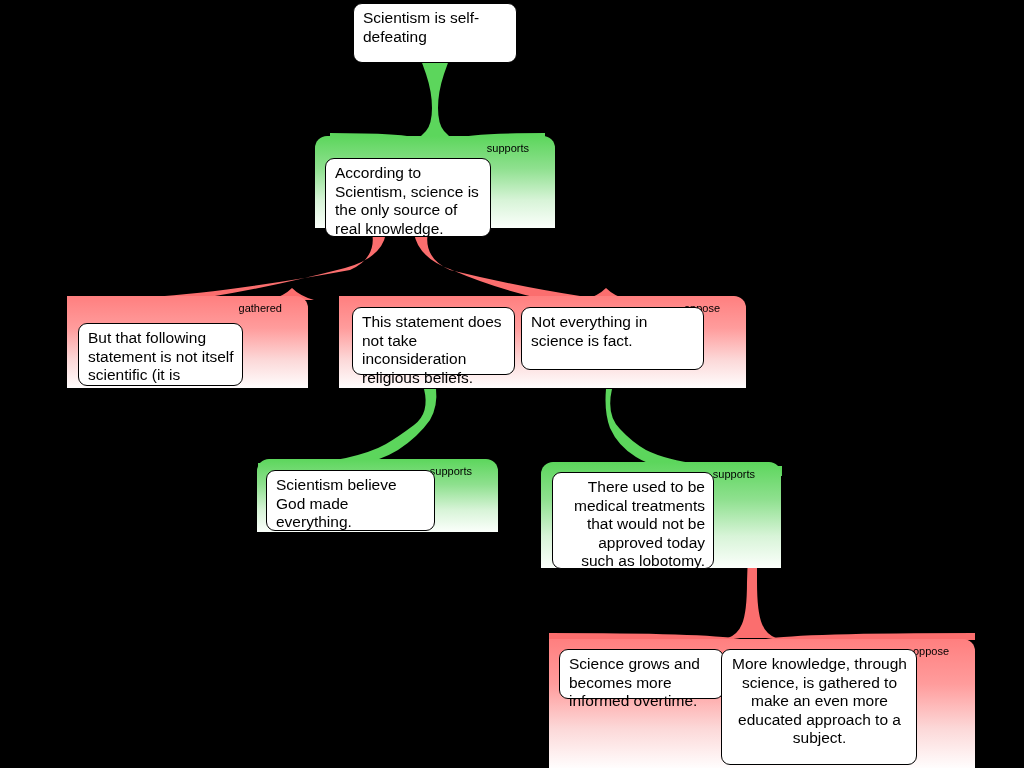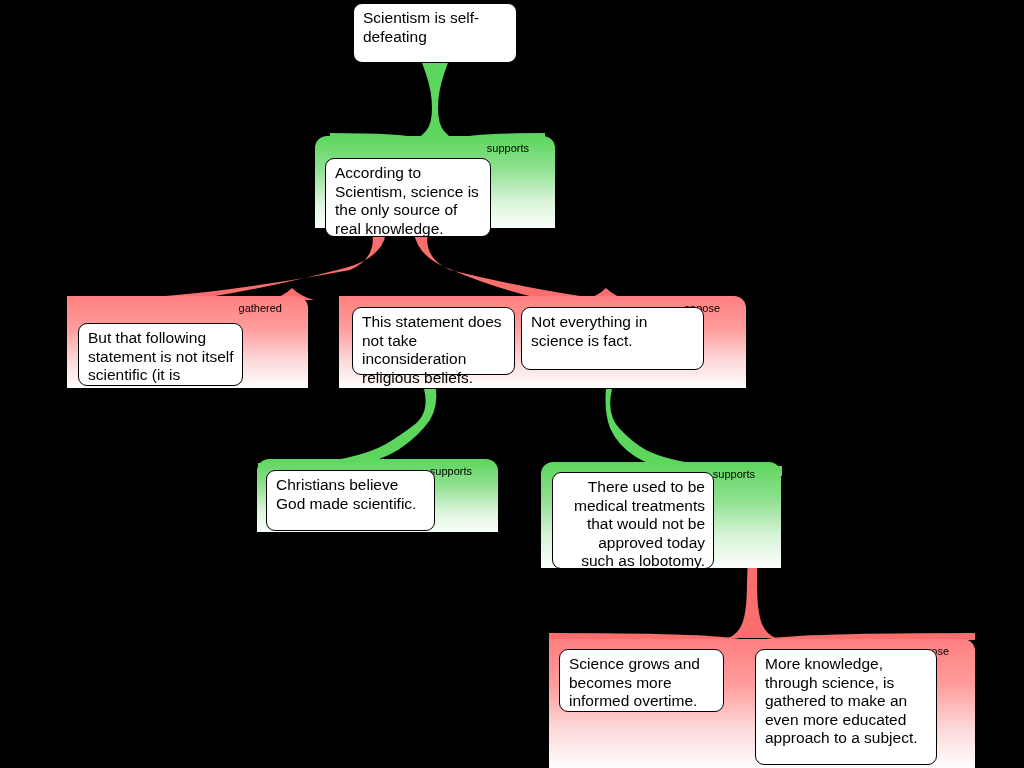--- a/index.html
+++ b/index.html
@@ -84,28 +84,28 @@
               border-radius:0 12px 0 0;">
     <span class="group-label">oppose</span>
   </div>
   <div class="card" style="left:352px;top:307px;width:163px;height:68px;">This statement does not take inconsideration religious beliefs.</div>
   <div class="card" style="left:521px;top:307px;width:183px;height:63px;">Not everything in science is fact.</div>
 
   <div class="group supports" style="left:257px;top:459px;width:241px;height:73px;
               border-radius:12px 12px 0 0;">
     <span class="group-label">supports</span>
   </div>
-  <div class="card" style="left:266px;top:470px;width:169px;height:61px;">Christians believe God made scientific.</div>
+  <div class="card" style="left:266px;top:470px;width:169px;height:61px;">Scientism believe God made everything.</div>
 
   <div class="group supports" style="left:541px;top:462px;width:240px;height:106px;
               border-radius:12px 12px 0 0;">
     <span class="group-label">supports</span>
   </div>
   <div class="card" style="left:552px;top:472px;width:162px;height:97px;text-align:right;">There used to be medical treatments that would not be approved today such as lobotomy.</div>
 
   <div class="group oppose" style="left:549px;top:639px;width:426px;height:129px;
               border-radius:0 12px 0 0;">
     <span class="group-label">oppose</span>
   </div>
-  <div class="card" style="left:559px;top:649px;width:165px;height:63px;">Science grows and becomes more informed overtime.</div>
-  <div class="card" style="left:755px;top:649px;width:182px;height:116px;">More knowledge, through science, is gathered to make an even more educated approach to a subject.</div>
+  <div class="card" style="left:559px;top:649px;width:165px;height:50px;">Science grows and becomes more informed overtime.</div>
+  <div class="card" style="left:721px;top:649px;width:196px;height:116px;text-align:center;">More knowledge, through science, is gathered to make an even more educated approach to a subject.</div>
 
 </div>
 
 </body></html>

